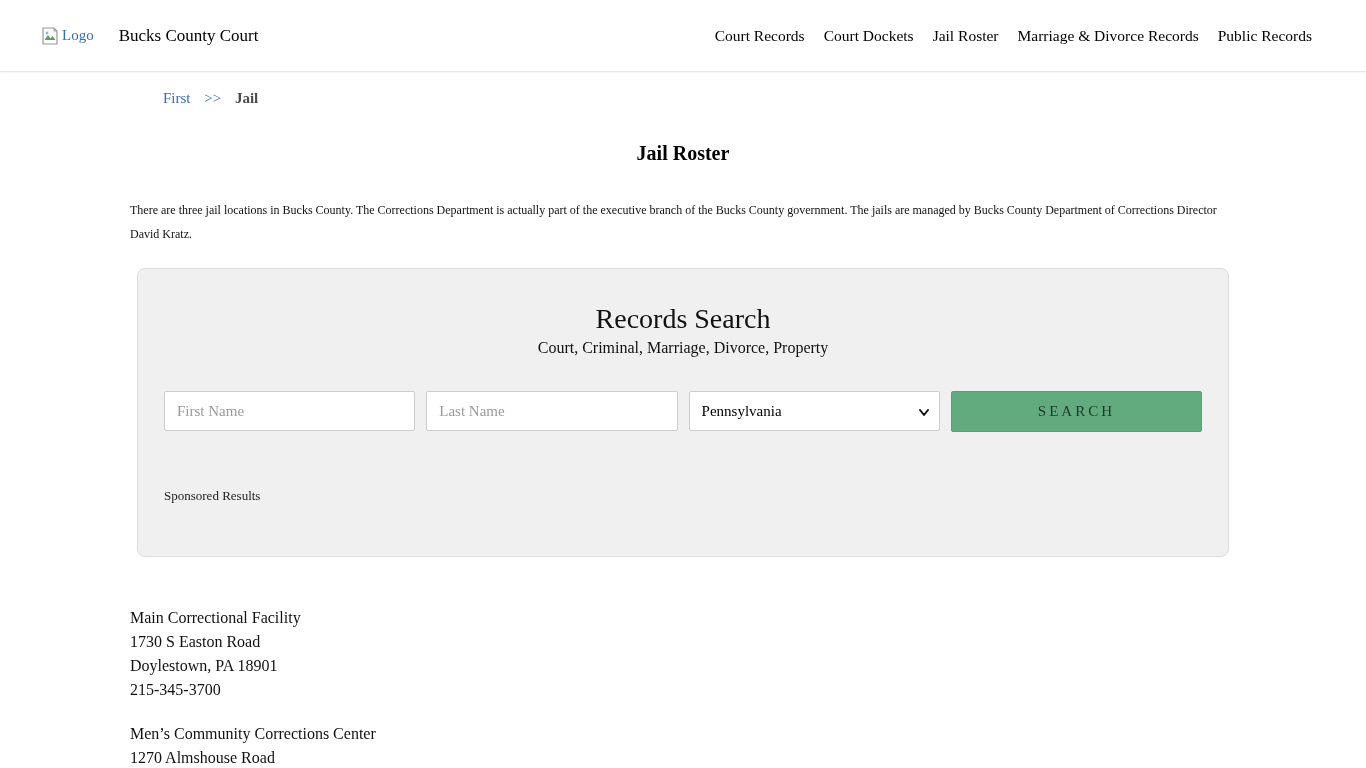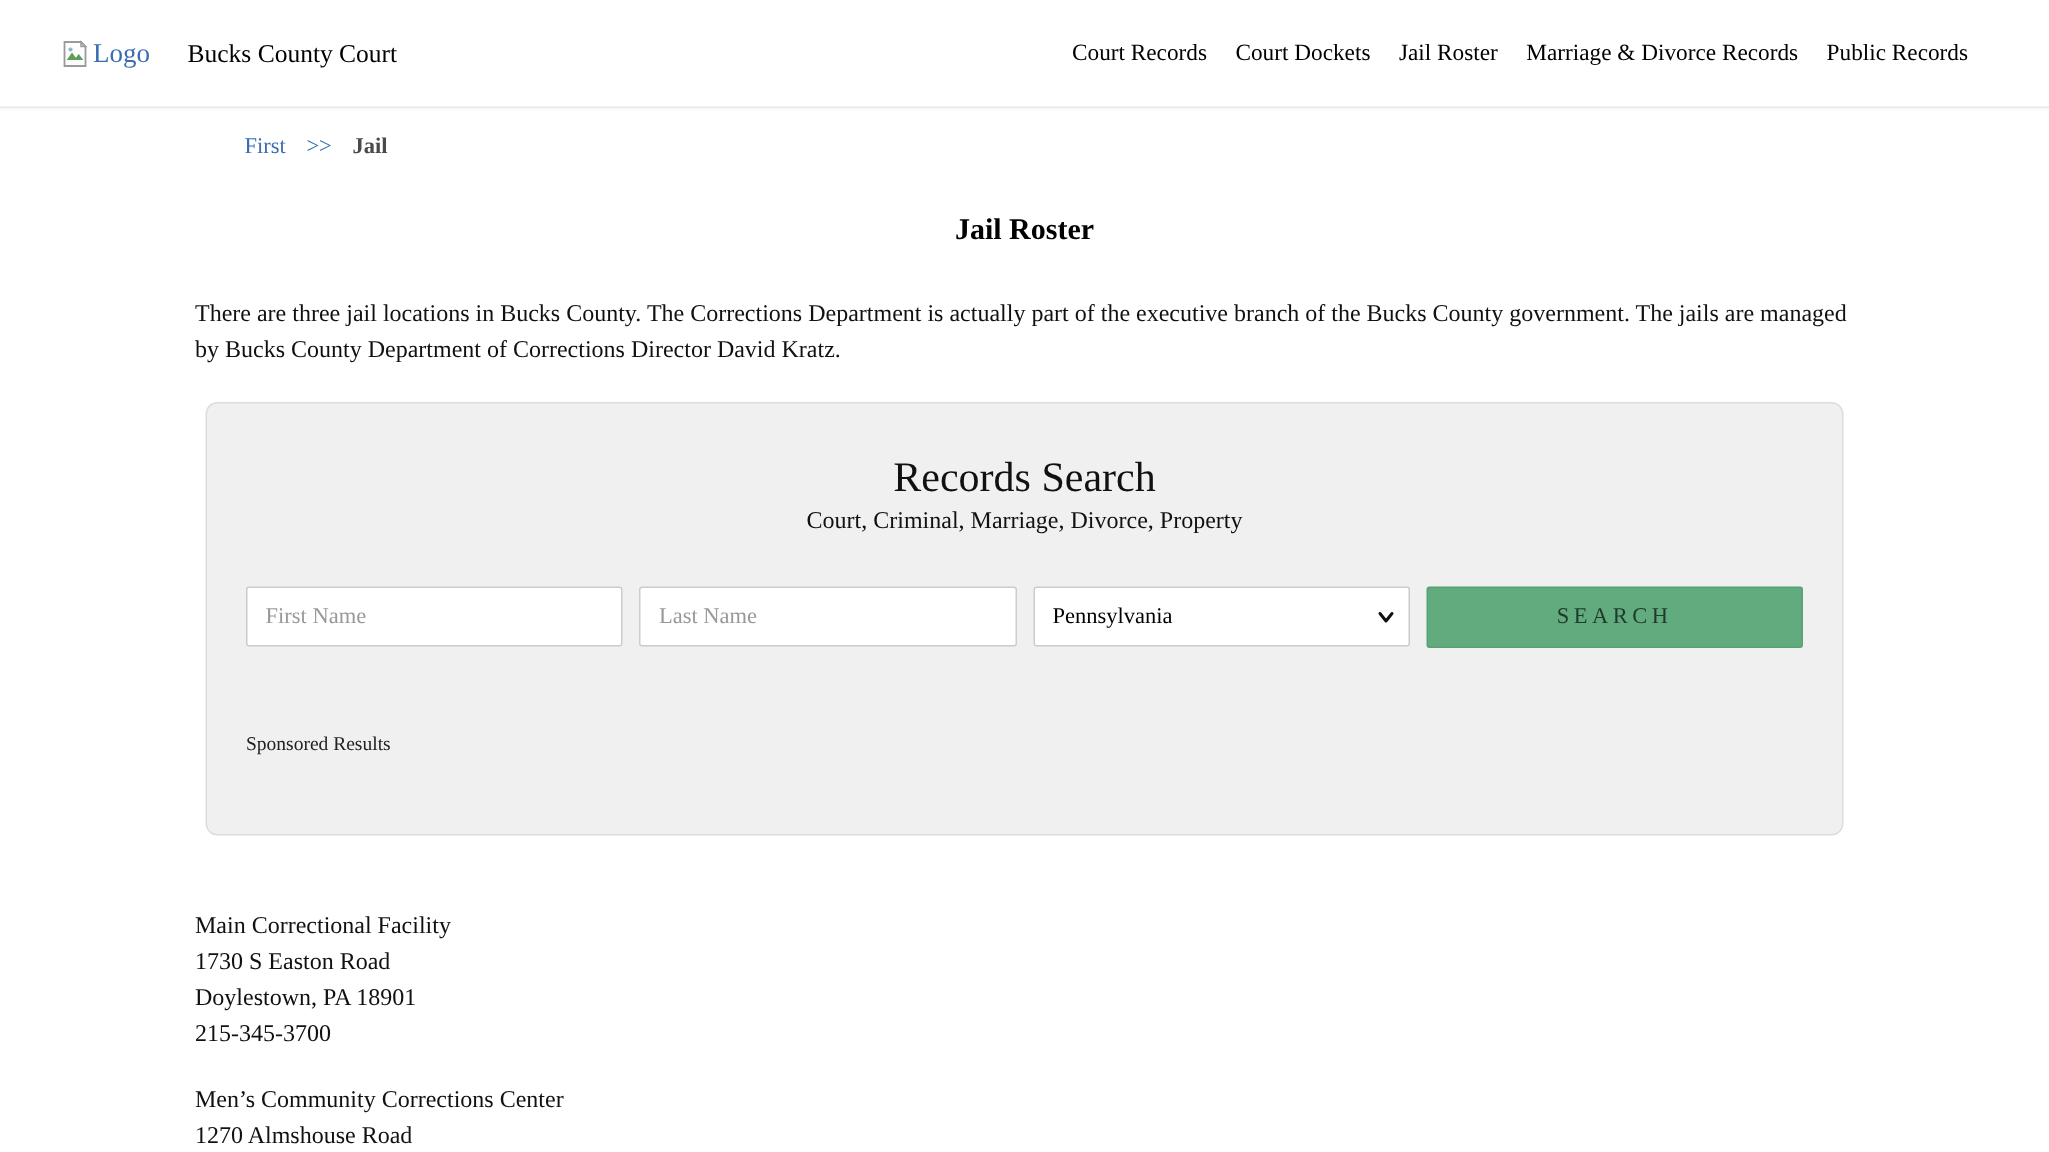--- a/index.html
+++ b/index.html
@@ -18,21 +18,21 @@
     box-shadow: 0 1px 2px rgba(0,0,0,0.04);
     display: flex;
     align-items: center;
     padding: 0 54px 0 40px;
   }
   .brand { display: flex; align-items: center; }
   .logo-wrap {
     display: flex;
     align-items: center;
     color: #3a6cb4;
-    font-size: 18px;
+    font-size: 15px;
   }
   .logo-wrap svg { margin-right: 2px; display: block; }
   .site-title {
     margin-left: 25px;
     font-size: 17px;
     color: #000000;
   }
   .nav {
     margin-left: auto;
     display: flex;
@@ -62,21 +62,21 @@
   .page-title {
     text-align: center;
     font-size: 20px;
     font-weight: bold;
     margin-top: 35px;
     color: #000000;
   }
 
   .intro {
     margin-top: 33px;
-    font-size: 16px;
+    font-size: 12px;
     line-height: 24px;
     color: #111111;
   }
 
   
   .search-panel {
     margin: 22px auto 0 auto;
     width: 1092px;
     background: #f0f0f0;
     border: 1px solid #dcdcdc;

